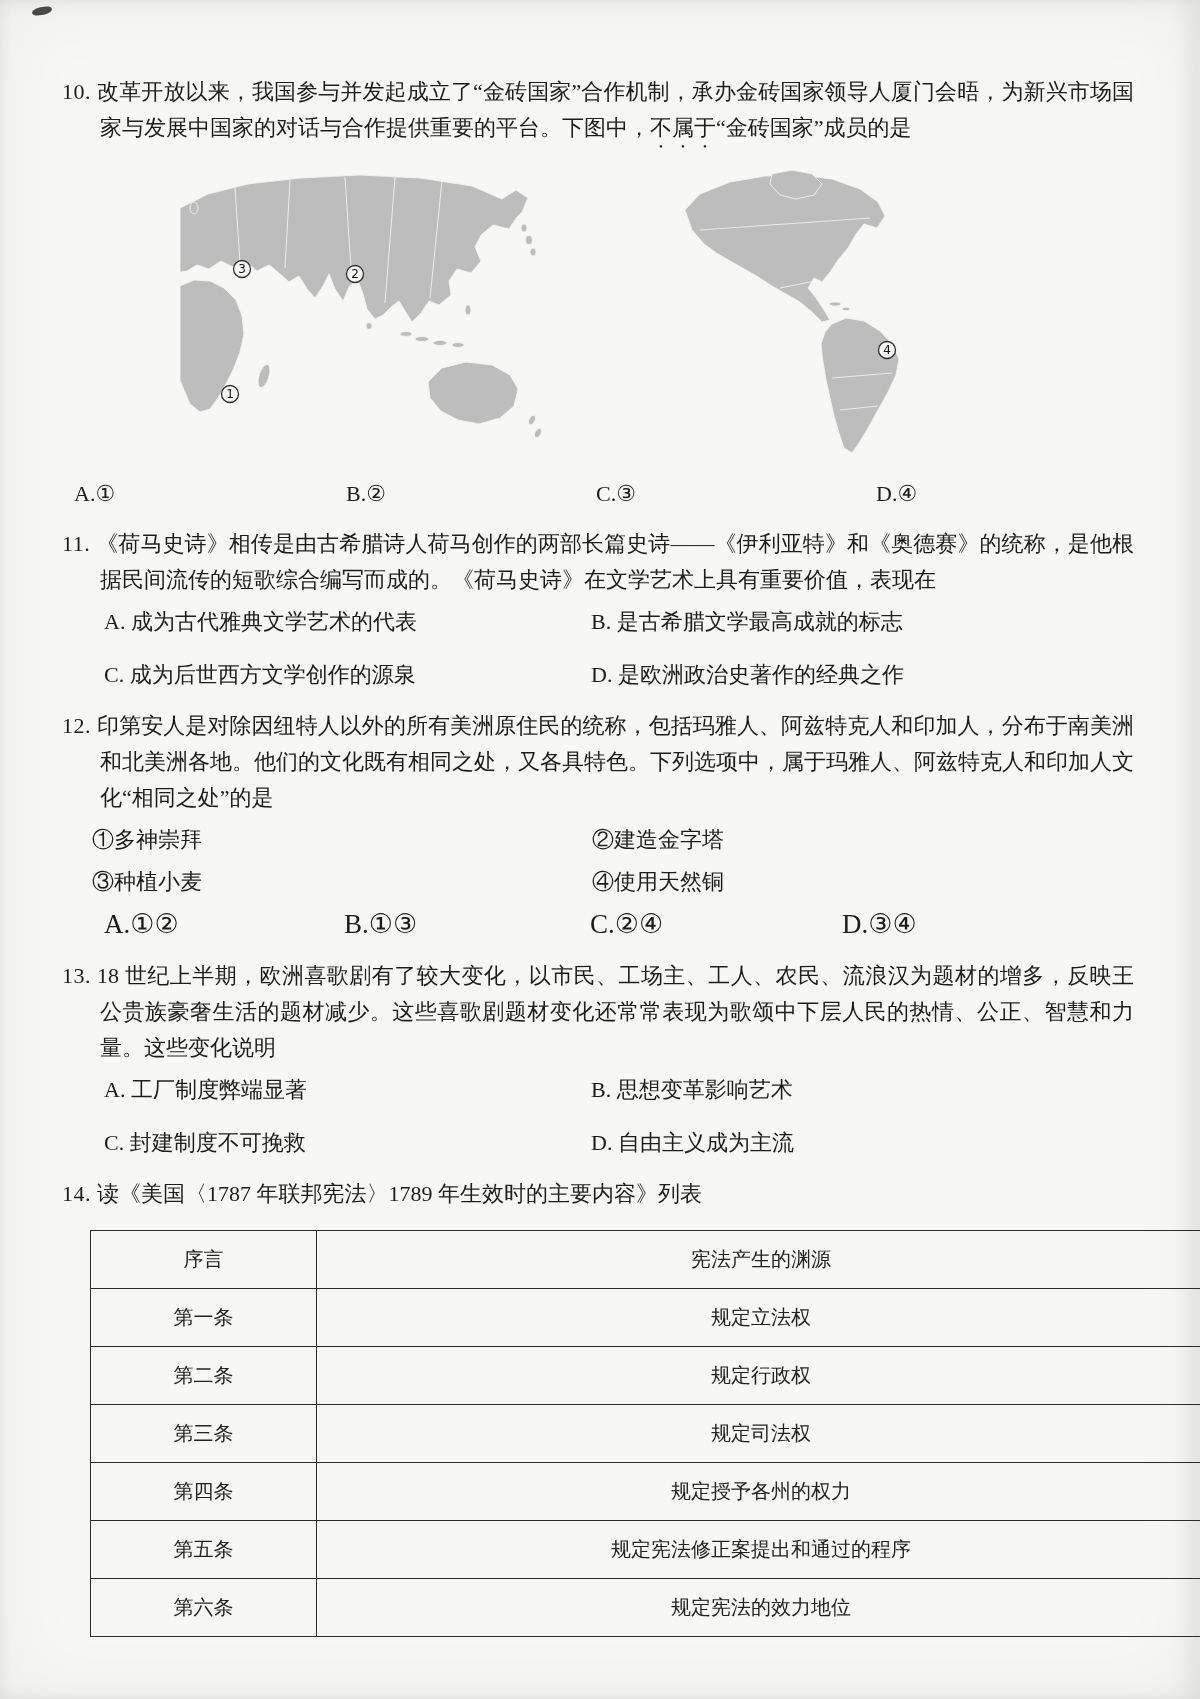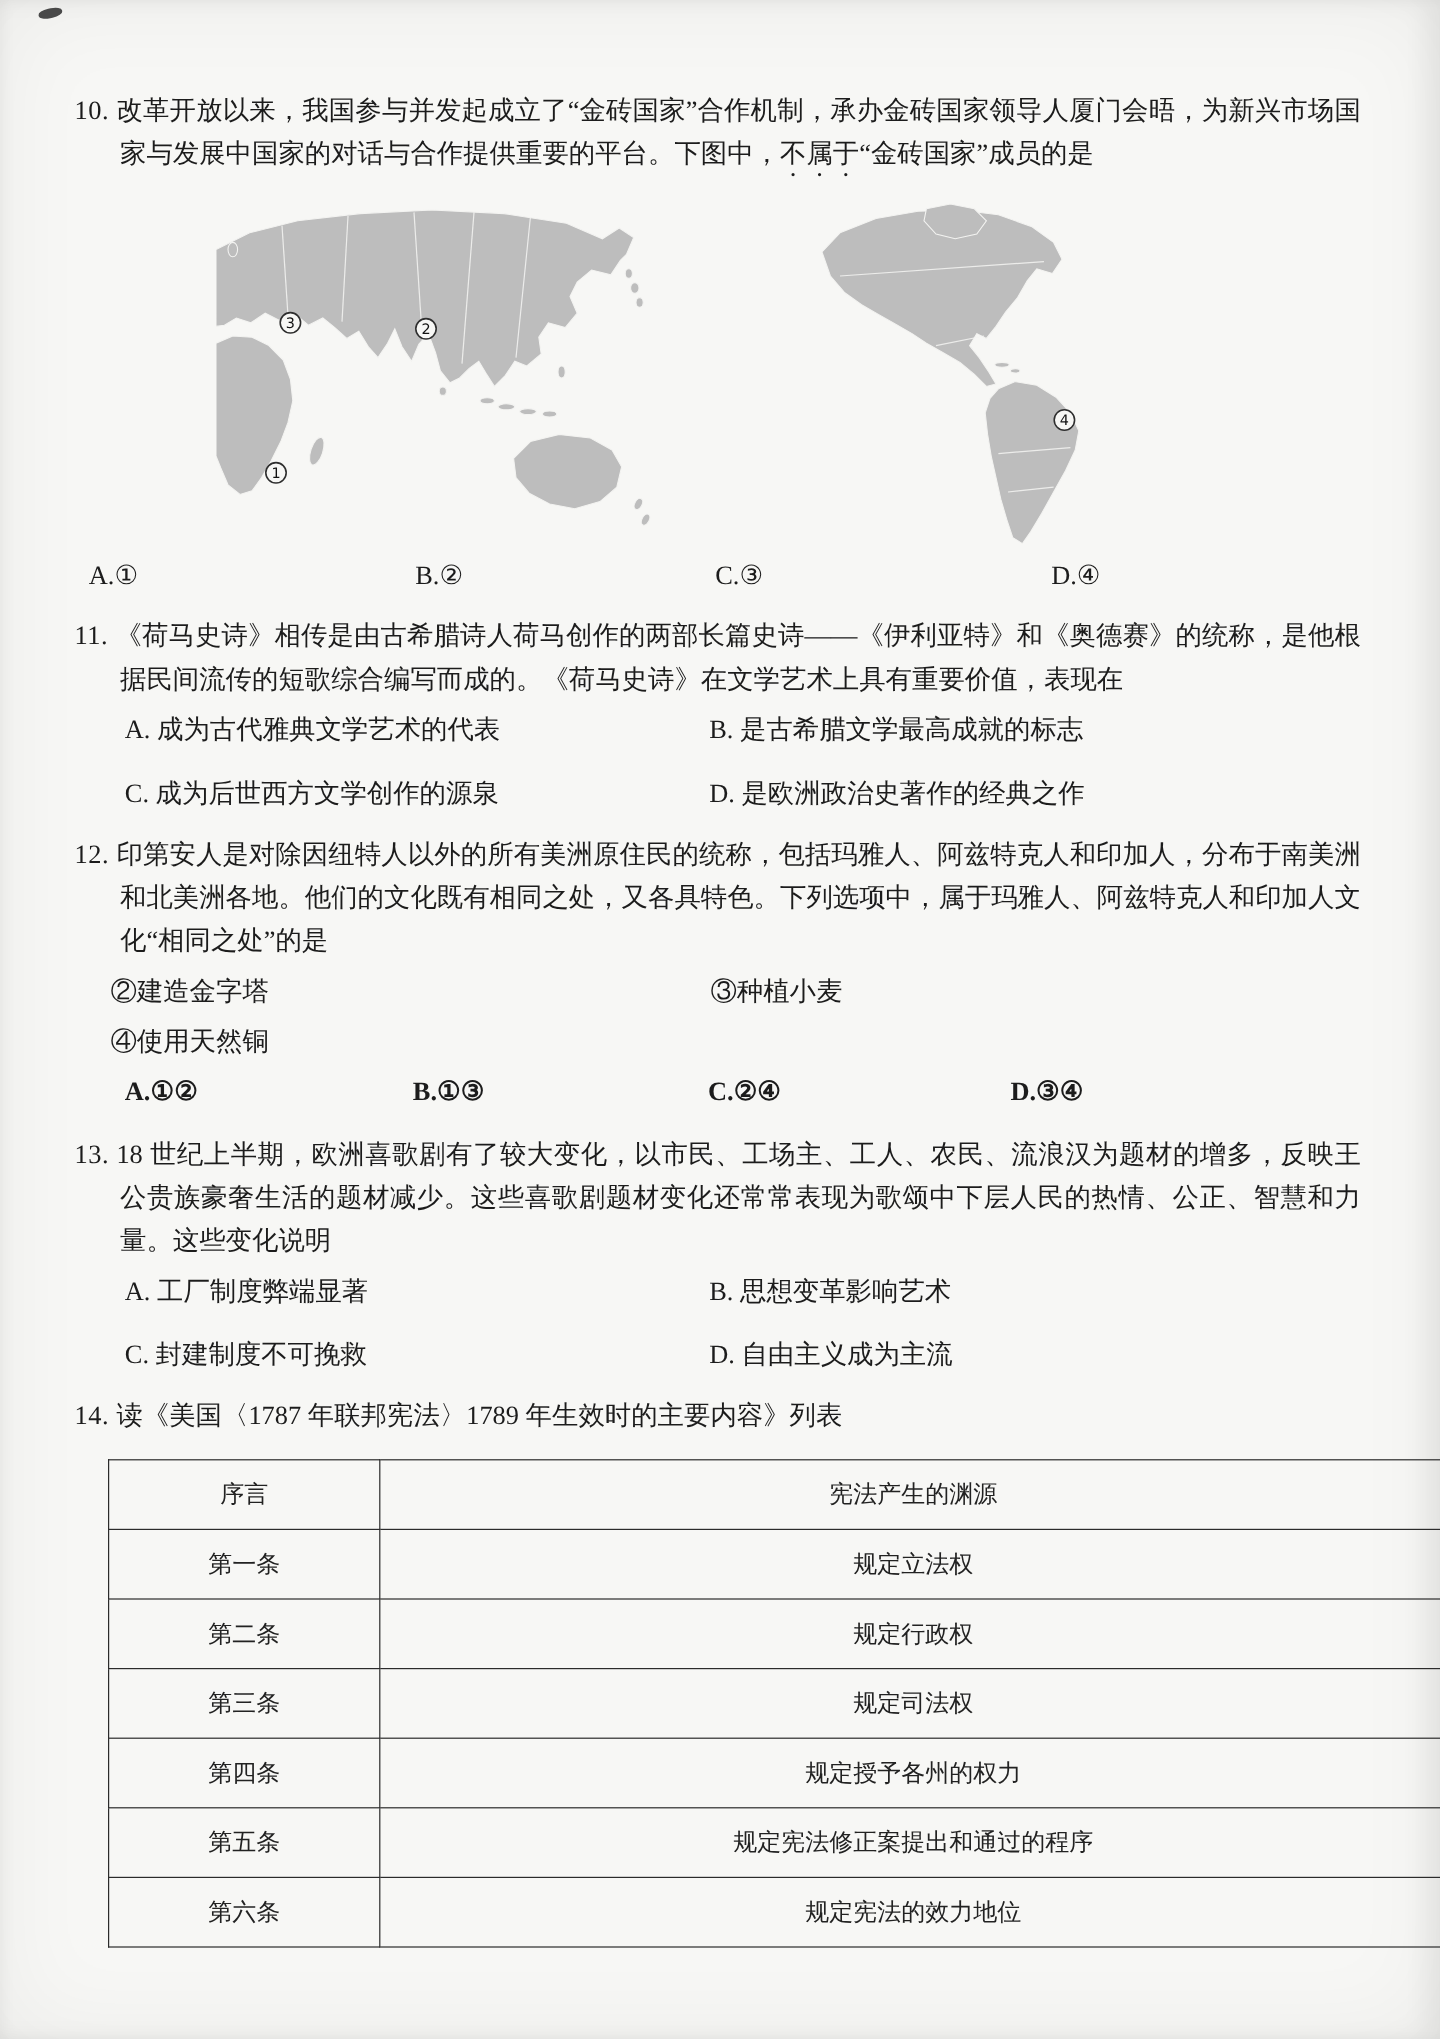--- a/index.html
+++ b/index.html
@@ -26,33 +26,33 @@
   .qnum{margin-right:6px;letter-spacing:.5px;}
   .emph{
     -webkit-text-emphasis:filled dot;
     -webkit-text-emphasis-position:under left;
     text-emphasis:filled dot;
     text-emphasis-position:under left;
   }
   .map-wrap{width:755px;height:290px;margin:16px 0 0 122px;}
   .q10-opts{
     display:grid;grid-template-columns:272px 250px 280px 1fr;
-    padding-left:16px;font-size:22px;line-height:36px;margin-top:4px;
+    padding-left:16px;font-size:22px;line-height:36px;margin-top:18px;
   }
   .opts2{
     display:grid;grid-template-columns:487px 1fr;
     padding-left:46px;font-size:22px;line-height:39px;margin-top:2px;row-gap:14px;
   }
   .items2{
     display:grid;grid-template-columns:500px 1fr;
     padding-left:34px;font-size:22px;line-height:40px;margin-top:2px;row-gap:2px;
   }
   .q12opts{
     display:grid;grid-template-columns:240px 246px 252px 1fr;
-    padding-left:46px;font-size:22px;line-height:40px;margin-top:2px;font-weight:bold;
+    padding-left:46px;font-size:27px;line-height:40px;margin-top:2px;
   }
   .qblock{margin-top:14px;}
   table.constitution{
     border-collapse:collapse;margin:18px 0 0 32px;width:1116px;
     background:transparent;
   }
   table.constitution td{
     border:1.4px solid #2b2b2b;height:57px;text-align:center;
     font-size:20px;color:#222;padding:0 10px;
   }
@@ -147,20 +147,21 @@
       <span>A. 成为古代雅典文学艺术的代表</span>
       <span>B. 是古希腊文学最高成就的标志</span>
       <span>C. 成为后世西方文学创作的源泉</span>
       <span>D. 是欧洲政治史著作的经典之作</span>
     </div>
   </div>
 
   <div class="qblock">
     <p class="qpara"><span class="qnum">12.</span><span>印第安人是对除因纽特人以外的所有美洲原住民的统称，包括玛雅人、阿兹特克人和印加人，分布于南美洲和北美洲各地。他们的文化既有相同之处，又各具特色。下列选项中，属于玛雅人、阿兹特克人和印加人文化“相同之处”的是</span></p>
     <div class="items2">
+      <span>①多神崇拜</span>
       <span>②建造金字塔</span>
       <span>③种植小麦</span>
       <span>④使用天然铜</span>
     </div>
     <div class="q12opts">
       <span>A.①②</span>
       <span>B.①③</span>
       <span>C.②④</span>
       <span>D.③④</span>
     </div>

